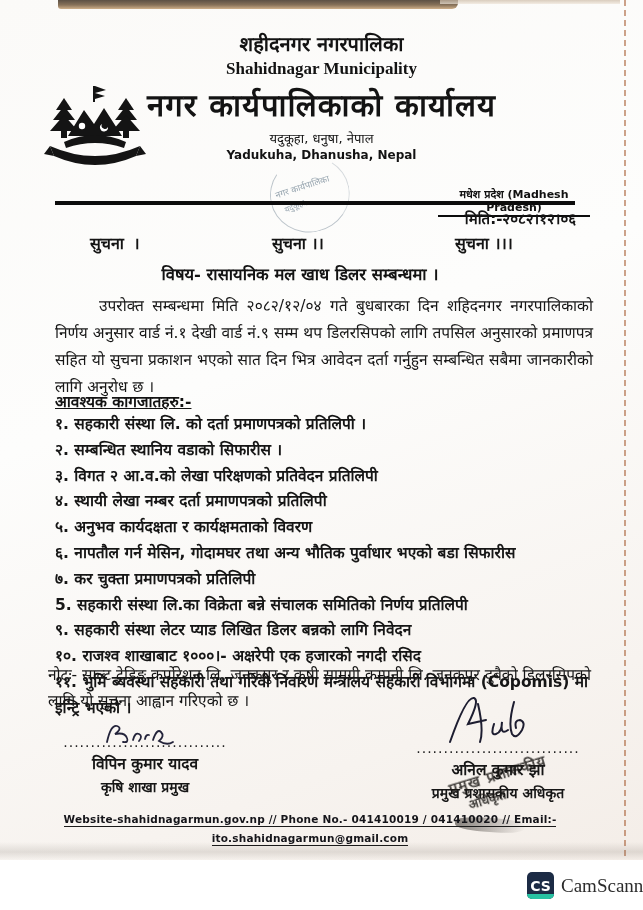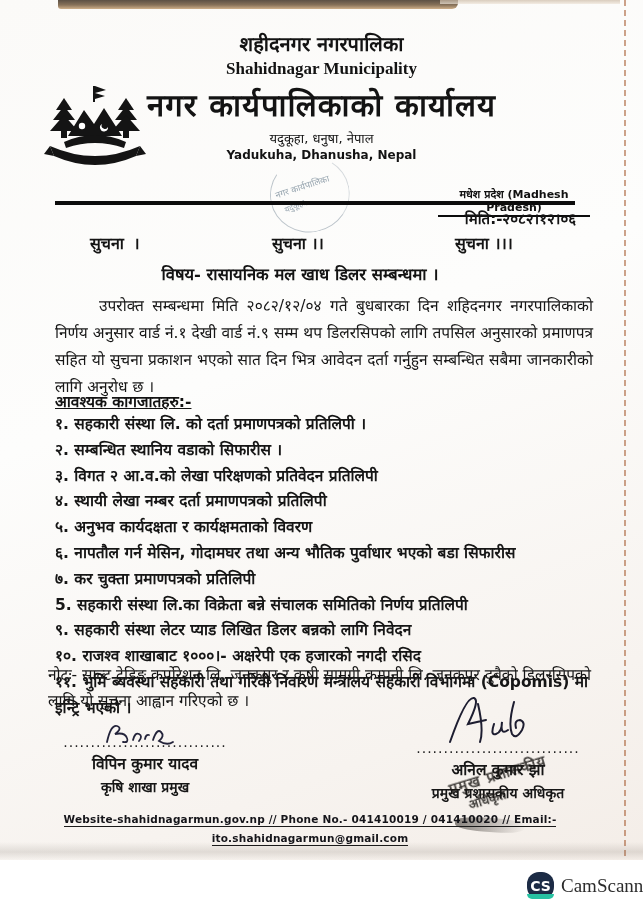--- a/index.html
+++ b/index.html
@@ -126,21 +126,21 @@
   }
   .footer span{
     font-size:10.5px;font-weight:bold;color:#15151a;
     border-bottom:1.5px solid #1a1a1a;padding-bottom:1px;letter-spacing:.2px;
   }
 
   .cam{
     position:absolute;left:527px;top:872px;display:flex;align-items:center;gap:7px;
   }
   .cam-badge{
-    width:27px;height:27px;border-radius:12px;position:relative;
+    width:27px;height:27px;border-radius:5px;position:relative;
     display:flex;align-items:center;justify-content:center;
     font-weight:bold;font-size:14px;color:#fff;
   }
   .cam-badge .bar{position:absolute;left:0;bottom:0;width:100%;height:5px;border-radius:0 0 5px 5px;}
   .cam-label{
     font-family:"Liberation Serif","DejaVu Serif",serif;font-size:19px;color:#2c2c2c;
   }
 </style>
 </head>
 <body>

